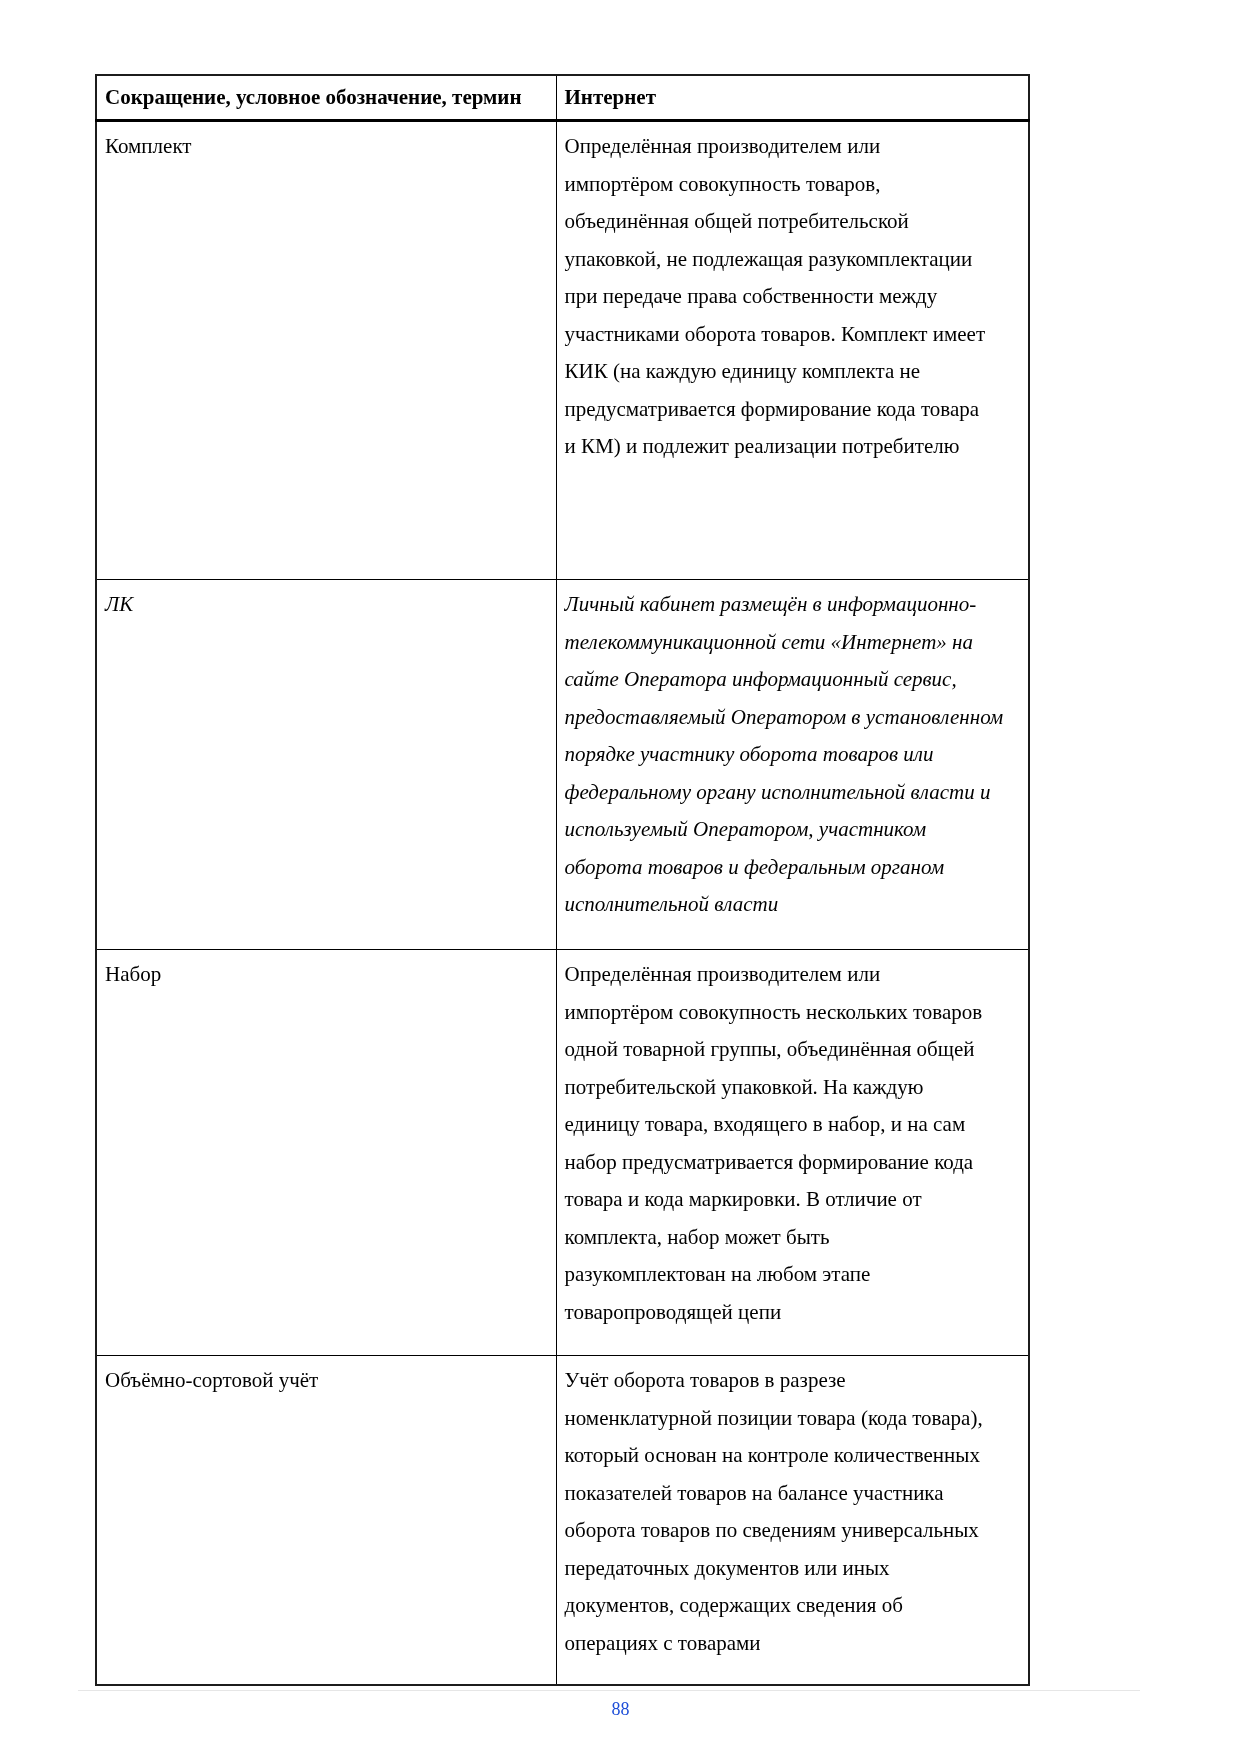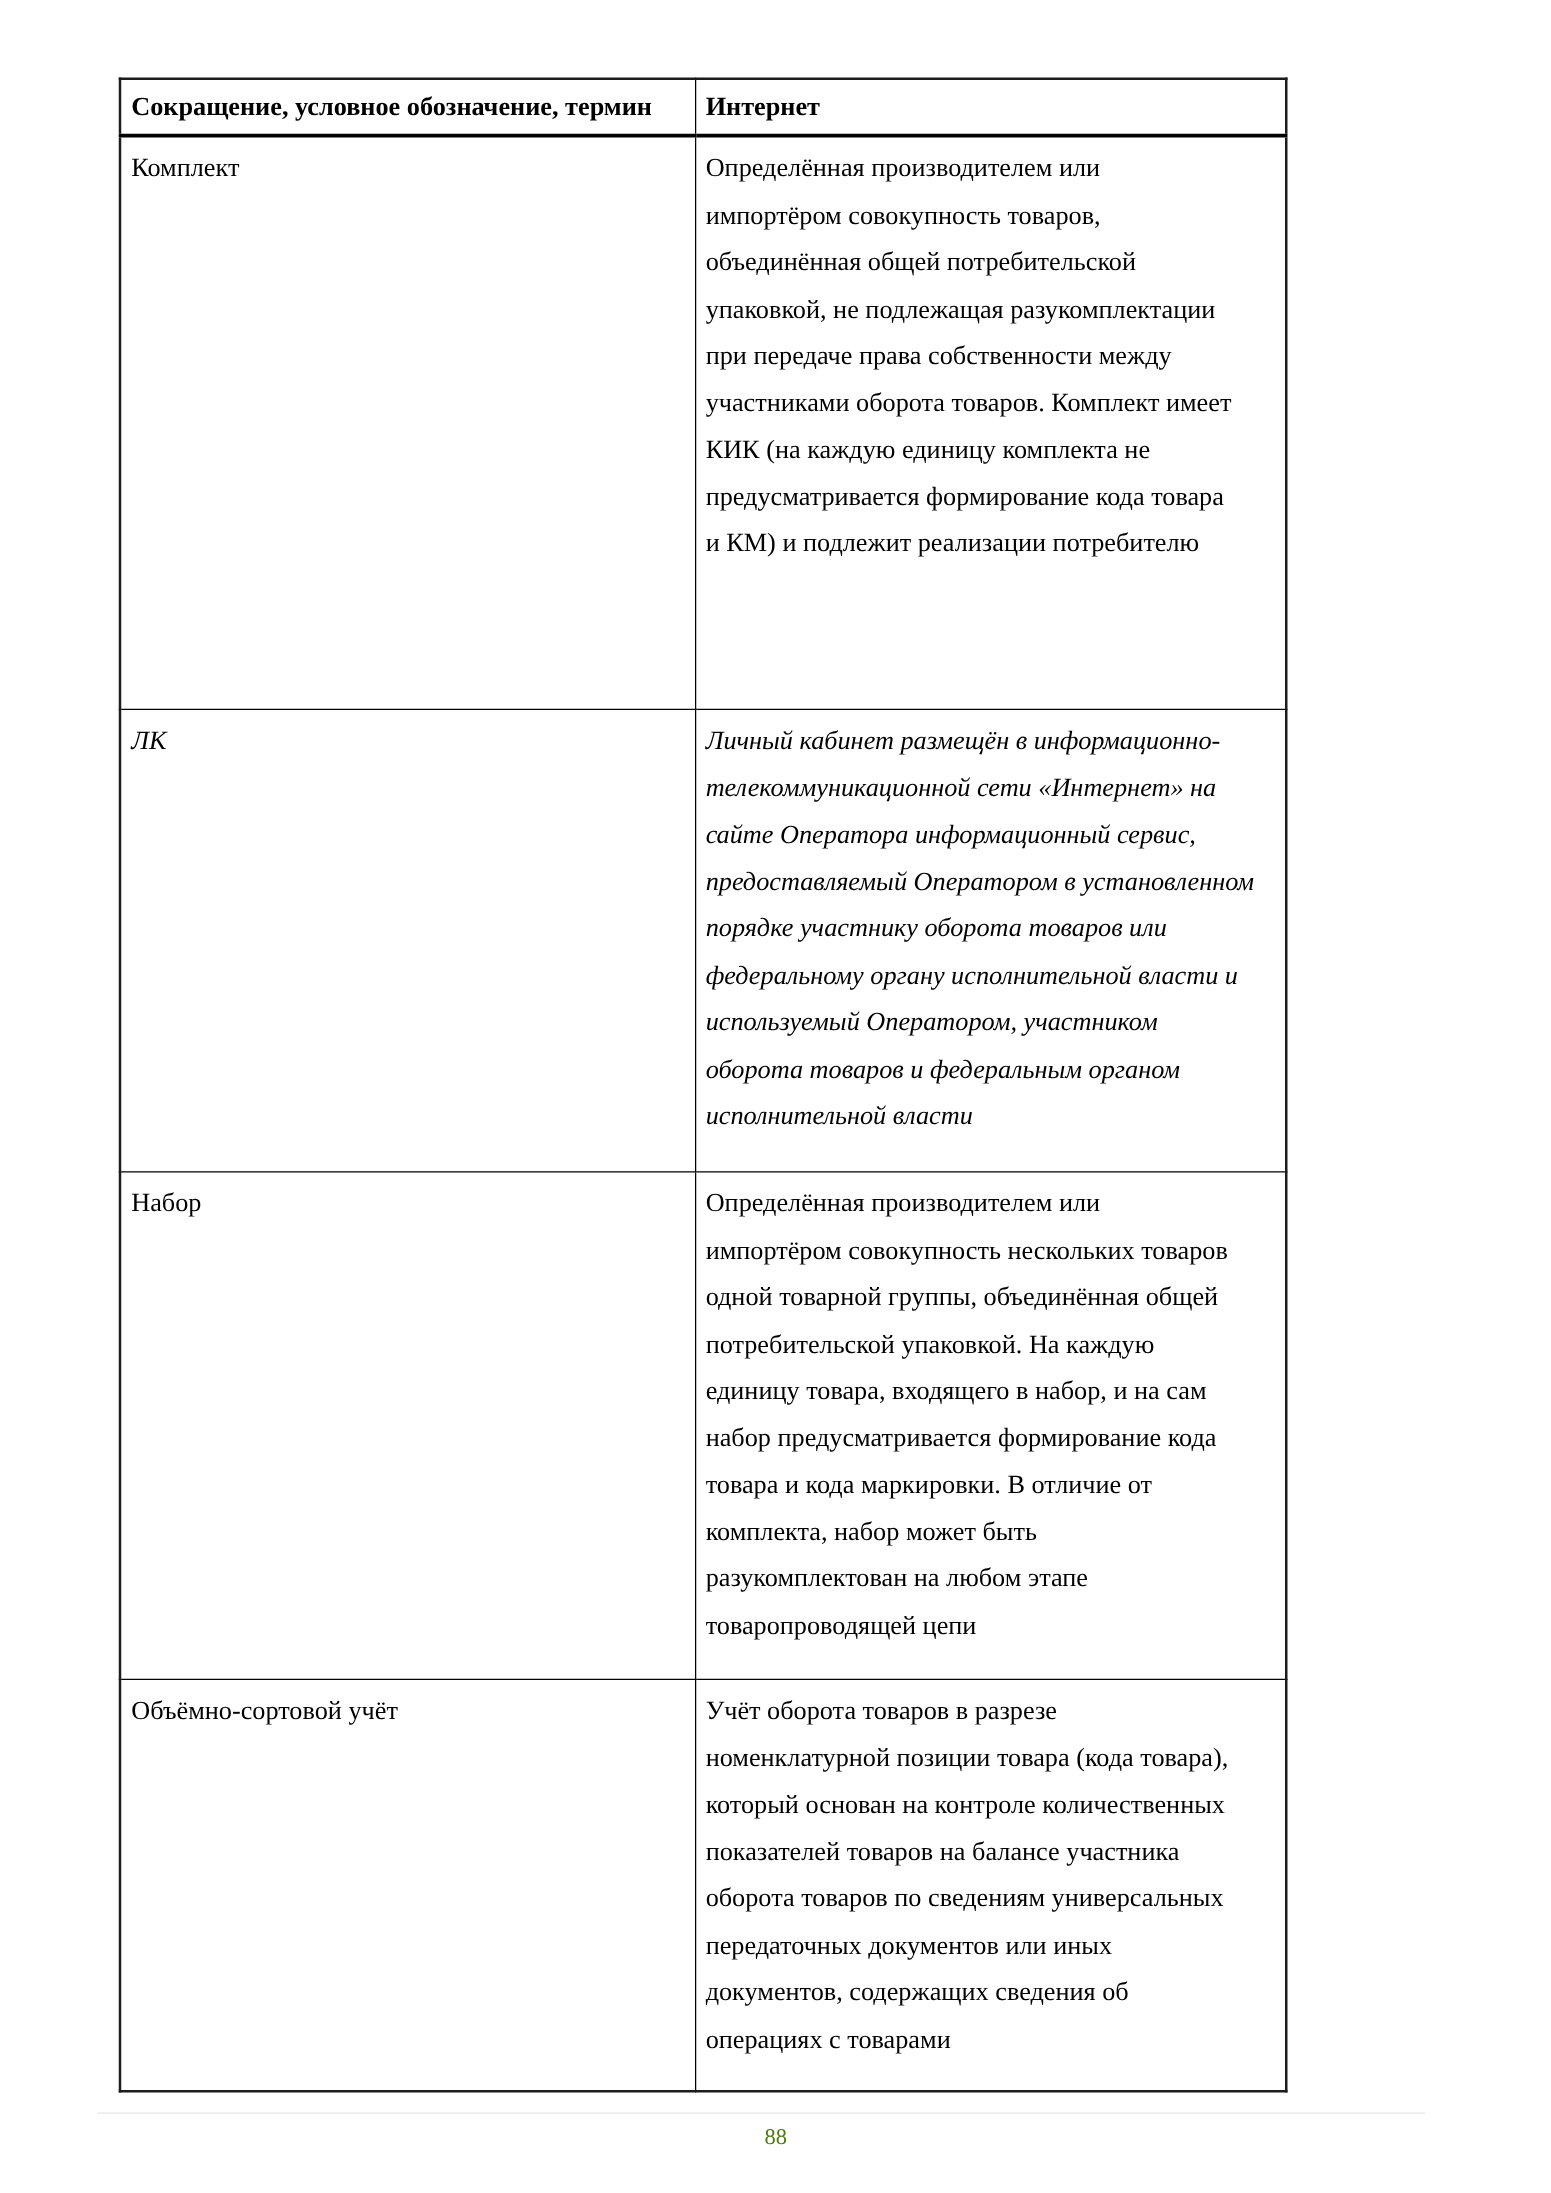--- a/index.html
+++ b/index.html
@@ -12,21 +12,21 @@
     width: 1241px;
     height: 1754px;
     background: #ffffff;
     font-family: "Liberation Serif", "DejaVu Serif", serif;
     color: #000000;
     overflow: hidden;
   }
   table.doc-table {
     position: absolute;
     left: 95px;
-    top: 62px;
+    top: 74px;
     width: 933px;
     border-collapse: collapse;
     table-layout: fixed;
   }
   table.doc-table col.c1 { width: 460px; }
   table.doc-table col.c2 { width: 473px; }
   table.doc-table th,
   table.doc-table td {
     border: 1.5px solid #000000;
     vertical-align: top;
@@ -65,21 +65,21 @@
     border-top: 1px solid #e6e6e6;
   }
   .page-number {
     position: absolute;
     left: 0;
     top: 1698px;
     width: 1241px;
     text-align: center;
     font-size: 18px;
     line-height: 22px;
-    color: #4d7c0f;
+    color: #1d4ed8;
   }
 </style>
 </head>
 <body>
 
 <div class="page">
 
   <table class="doc-table">
     <colgroup>
       <col class="c1">

